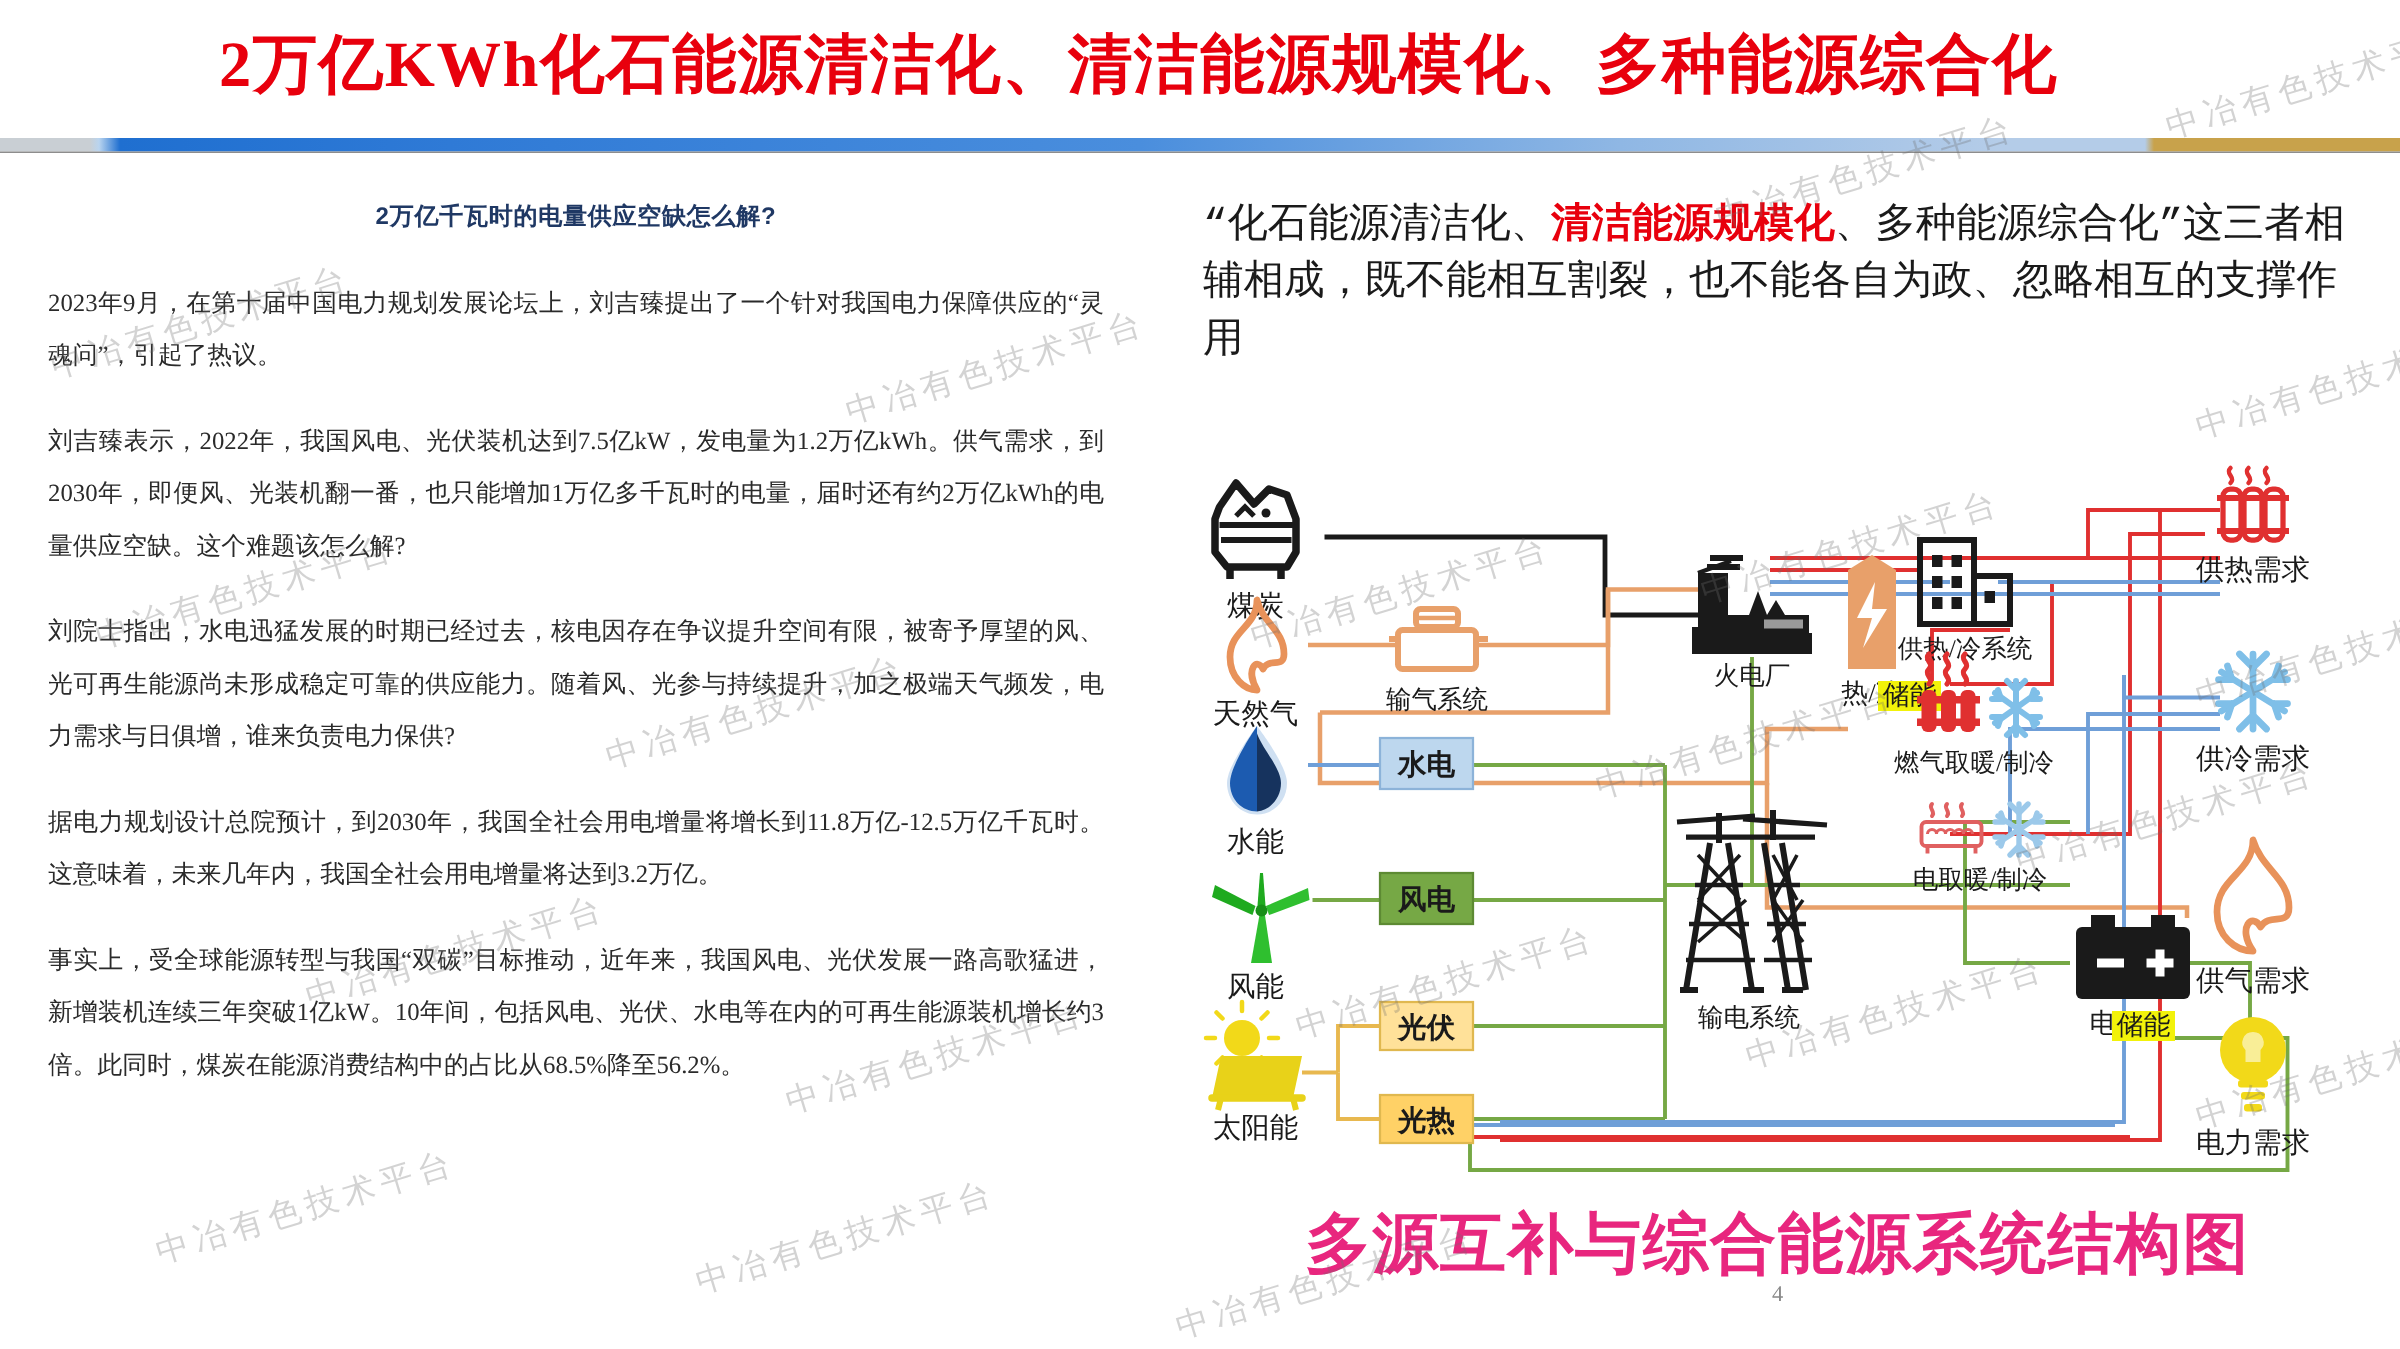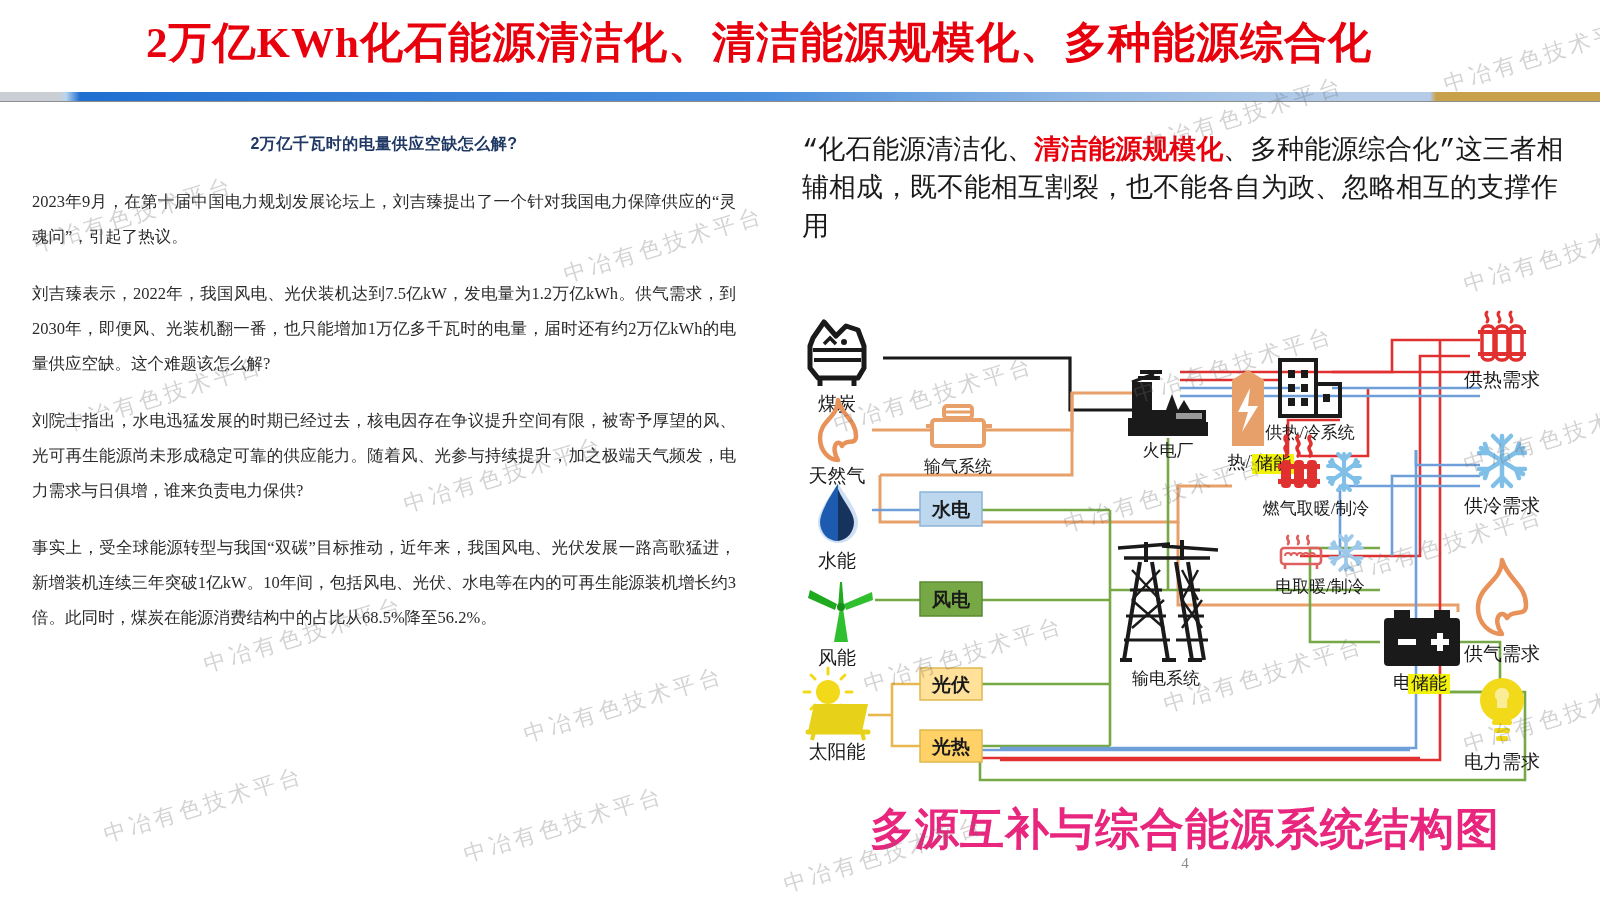--- a/index.html
+++ b/index.html
@@ -85,20 +85,21 @@
 <body>
 
 <div id="slide-title">2万亿KWh化石能源清洁化、清洁能源规模化、多种能源综合化</div>
 <div id="title-rule"></div>
 
 <div id="article">
   <div id="article-heading">2万亿千瓦时的电量供应空缺怎么解?</div>
   <p class="para">2023年9月，在第十届中国电力规划发展论坛上，刘吉臻提出了一个针对我国电力保障供应的“灵魂问”，引起了热议。</p>
   <p class="para">刘吉臻表示，2022年，我国风电、光伏装机达到7.5亿kW，发电量为1.2万亿kWh。供气需求，到2030年，即便风、光装机翻一番，也只能增加1万亿多千瓦时的电量，届时还有约2万亿kWh的电量供应空缺。这个难题该怎么解?</p>
   <p class="para">刘院士指出，水电迅猛发展的时期已经过去，核电因存在争议提升空间有限，被寄予厚望的风、光可再生能源尚未形成稳定可靠的供应能力。随着风、光参与持续提升，加之极端天气频发，电力需求与日俱增，谁来负责电力保供?</p>
+  <p class="para">据电力规划设计总院预计，到2030年，我国全社会用电增量将增长到11.8万亿-12.5万亿千瓦时。这意味着，未来几年内，我国全社会用电增量将达到3.2万亿。</p>
   <p class="para">事实上，受全球能源转型与我国“双碳”目标推动，近年来，我国风电、光伏发展一路高歌猛进，新增装机连续三年突破1亿kW。10年间，包括风电、光伏、水电等在内的可再生能源装机增长约3倍。此同时，煤炭在能源消费结构中的占比从68.5%降至56.2%。</p>
 </div>
 
 <div id="right-pane">
 
   <div id="quote-block"><span>“化石能源清洁化、</span><span class="hl">清洁能源规模化</span><span>、多种能源综合化”这三者相辅相成，既不能相互割裂，也不能各自为政、忽略相互的支撑作用</span></div>
 
   <div id="diagram">
   <svg width="810" height="530" viewBox="0 0 810 530" xmlns="http://www.w3.org/2000/svg">
 

